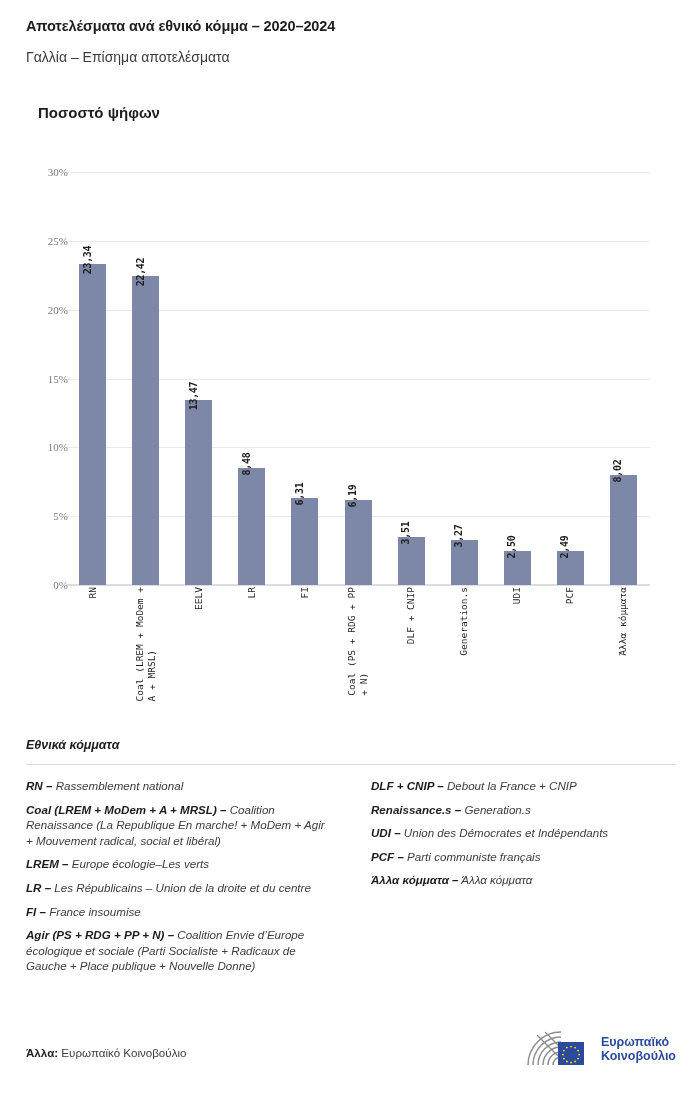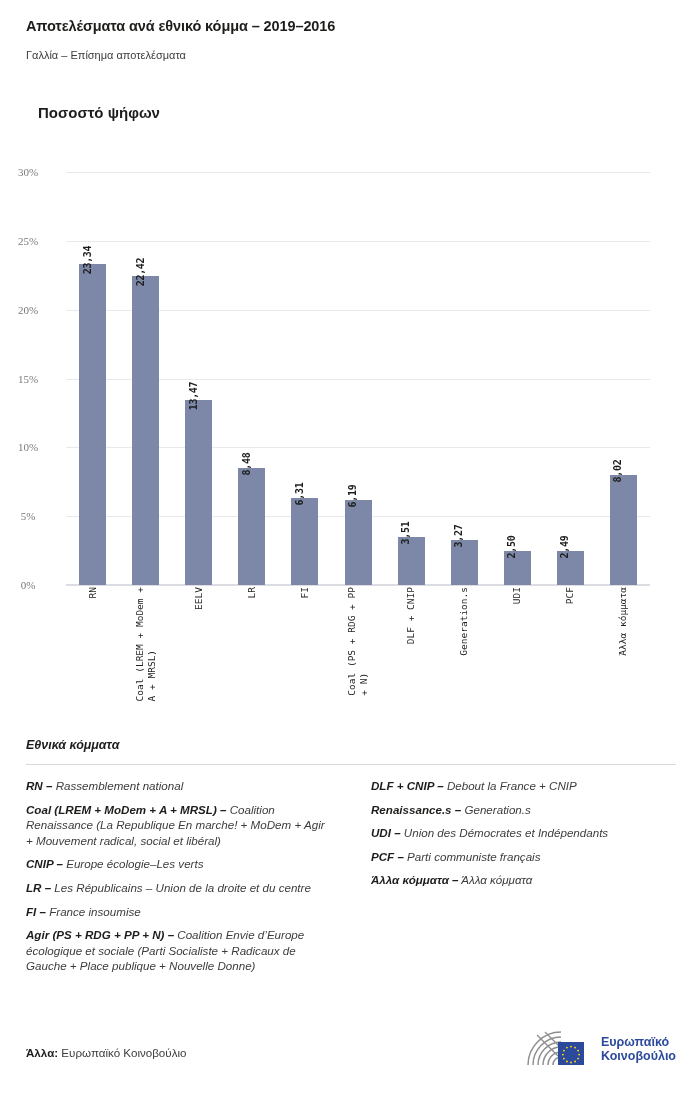--- a/index.html
+++ b/index.html
@@ -20,21 +20,21 @@
   .header { padding: 18px 26px 0 26px; }
   .chart-title {
     font-size: 14.5px;
     font-weight: bold;
     letter-spacing: -0.1px;
     color: #1d1d1b;
     margin: 0 0 14px 0;
     line-height: 1.2;
   }
   .chart-subtitle {
-    font-size: 11px;
+    font-size: 14px;
     font-weight: normal;
     color: #3c3c3b;
     margin: 0;
     line-height: 1.2;
   }
 
   
   .axis-group-label {
     position: absolute;
     left: 38px;
@@ -58,23 +58,23 @@
     width: 584px;
     height: 1px;
     background: #e9e9ec;
   }
   .grid-row.baseline {
     background: #dcdce2;
     height: 2px;
   }
   .ytick {
     position: absolute;
-    left: 0;
+    left: 12px;
     width: 56px;
-    text-align: center;
+    text-align: right;
     font-size: 11px;
     color: #7a7a7a;
     transform: translateY(-50%);
     font-family: "Liberation Serif", serif;
   }
 
   .bars-layer {
     position: absolute;
     left: 66px;
     top: 0;
@@ -202,21 +202,21 @@
     font-weight: bold;
     color: #2b4a9b;
     line-height: 14.5px;
     white-space: nowrap;
   }
 </style>
 </head>
 <body>
 
 <div class="header">
-  <h1 class="chart-title">Αποτελέσματα ανά εθνικό κόμμα – 2019–2016</h1>
+  <h1 class="chart-title">Αποτελέσματα ανά εθνικό κόμμα – 2020–2024</h1>
   <div class="chart-subtitle">Γαλλία – Επίσημα αποτελέσματα</div>
 </div>
 
 <div class="axis-group-label">Ποσοστό ψήφων</div>
 
 <div id="plot">
   <div id="gridlines">
       <div class="grid-row baseline" style="top: 424px;"></div>
       <div class="grid-row" style="top: 356.167px;"></div>
       <div class="grid-row" style="top: 287.333px;"></div>
@@ -317,21 +317,21 @@
     </div>
 </div>
 
 <div class="legend">
   <div class="legend-title">Εθνικά κόμματα</div>
   <div class="legend-rule"></div>
   <div class="legend-cols">
     <div class="legend-col" id="legend-left">
         <div class="legend-item"><b>RN –</b><span> Rassemblement national</span></div>
         <div class="legend-item"><b>Coal (LREM + MoDem + A + MRSL) –</b><span> Coalition Renaissance (La Republique En marche! + MoDem + Agir + Mouvement radical, social et libéral)</span></div>
-        <div class="legend-item"><b>CNIP –</b><span> Europe écologie–Les verts</span></div>
+        <div class="legend-item"><b>LREM –</b><span> Europe écologie–Les verts</span></div>
         <div class="legend-item"><b>LR –</b><span> Les Républicains – Union de la droite et du centre</span></div>
         <div class="legend-item"><b>FI –</b><span> France insoumise</span></div>
         <div class="legend-item"><b>Agir (PS + RDG + PP + N) –</b><span> Coalition Envie d’Europe écologique et sociale (Parti Socialiste + Radicaux de Gauche + Place publique + Nouvelle Donne)</span></div>
       </div>
     <div class="legend-col" id="legend-right">
         <div class="legend-item"><b>DLF + CNIP –</b><span> Debout la France + CNIP</span></div>
         <div class="legend-item"><b>Renaissance.s –</b><span> Generation.s</span></div>
         <div class="legend-item"><b>UDI –</b><span> Union des Démocrates et Indépendants</span></div>
         <div class="legend-item"><b>PCF –</b><span> Parti communiste français</span></div>
         <div class="legend-item"><b>Άλλα κόμματα –</b><span> Άλλα κόμματα</span></div>

